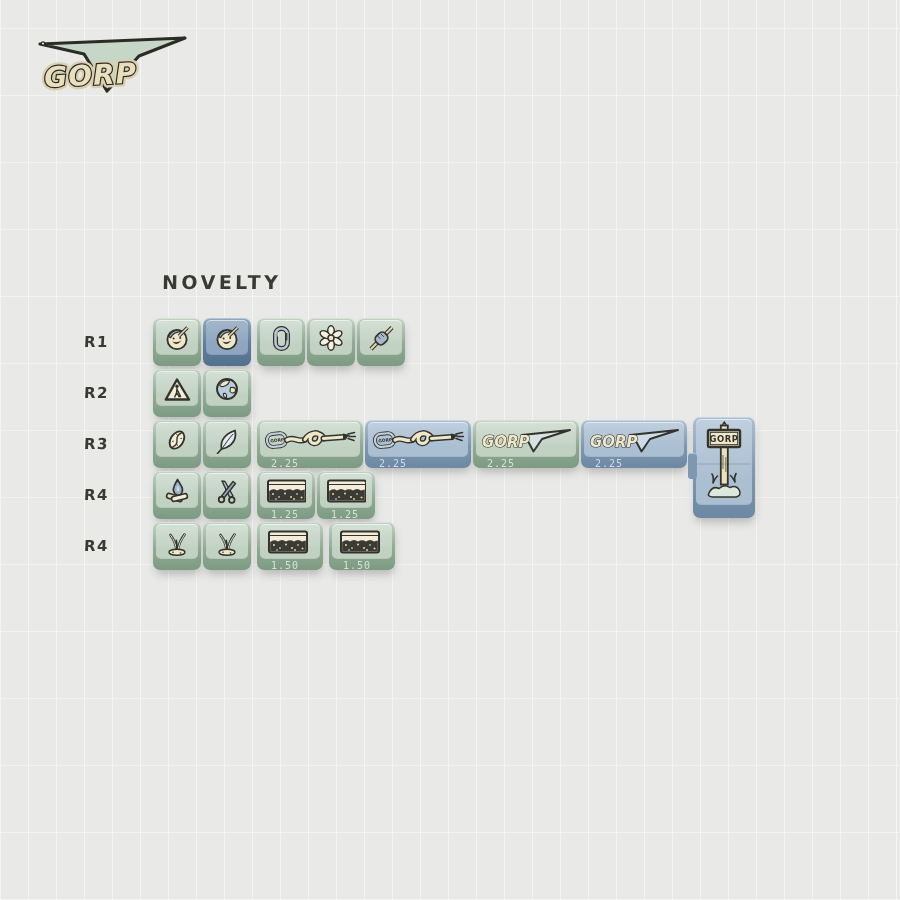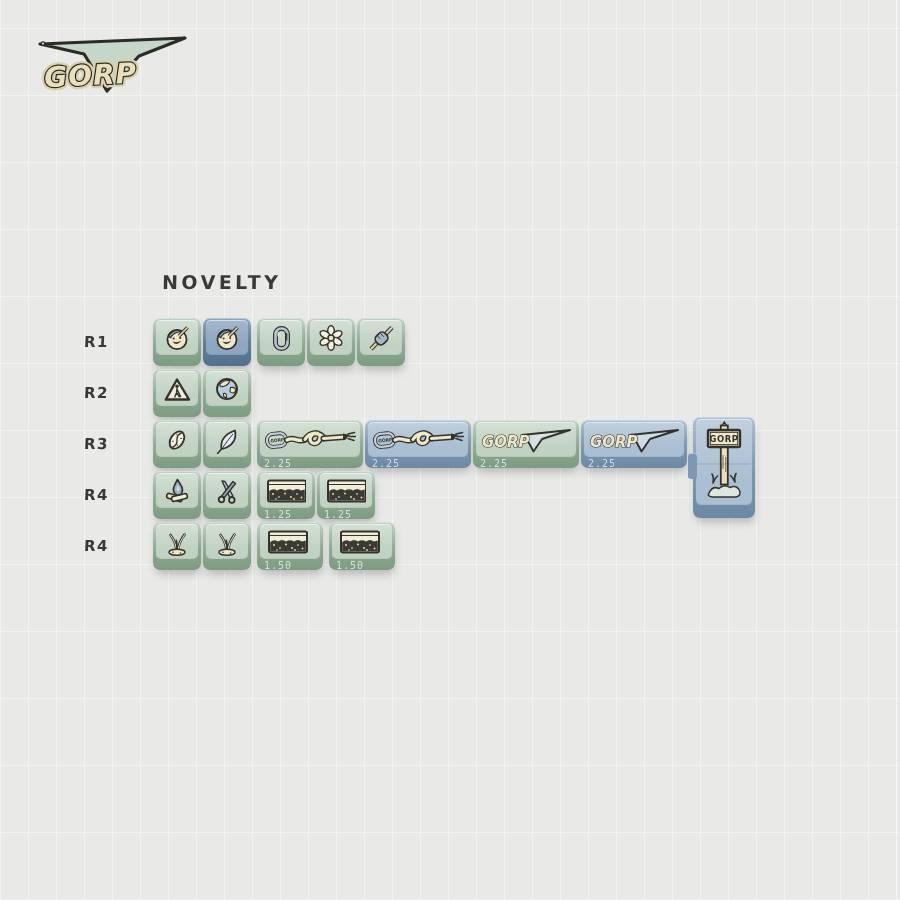--- a/index.html
+++ b/index.html
@@ -36,21 +36,21 @@
   .key.tall .face{bottom:13px;}
   .key .ledge{
     position:absolute;left:-5px;top:36px;width:9px;height:26px;border-radius:3px;
     background:var(--side);box-shadow:inset 0 1px 0 rgba(255,255,255,.4);
   }
   .key .ridge{
     position:absolute;left:4px;right:4px;top:46px;height:2px;border-radius:1px;
     background:rgba(40,50,45,.10);
   }
   .size-label{
-    position:absolute;left:7px;bottom:-1px;
+    position:absolute;left:14px;bottom:-1px;
     font-family:"DejaVu Sans Mono","Liberation Mono",monospace;
     font-size:10px;letter-spacing:1px;color:var(--label);
   }
   .icon{display:flex;align-items:center;justify-content:center;line-height:0;}
 </style>
 </head>
 <body>
 
 <div class="canvas">
 

